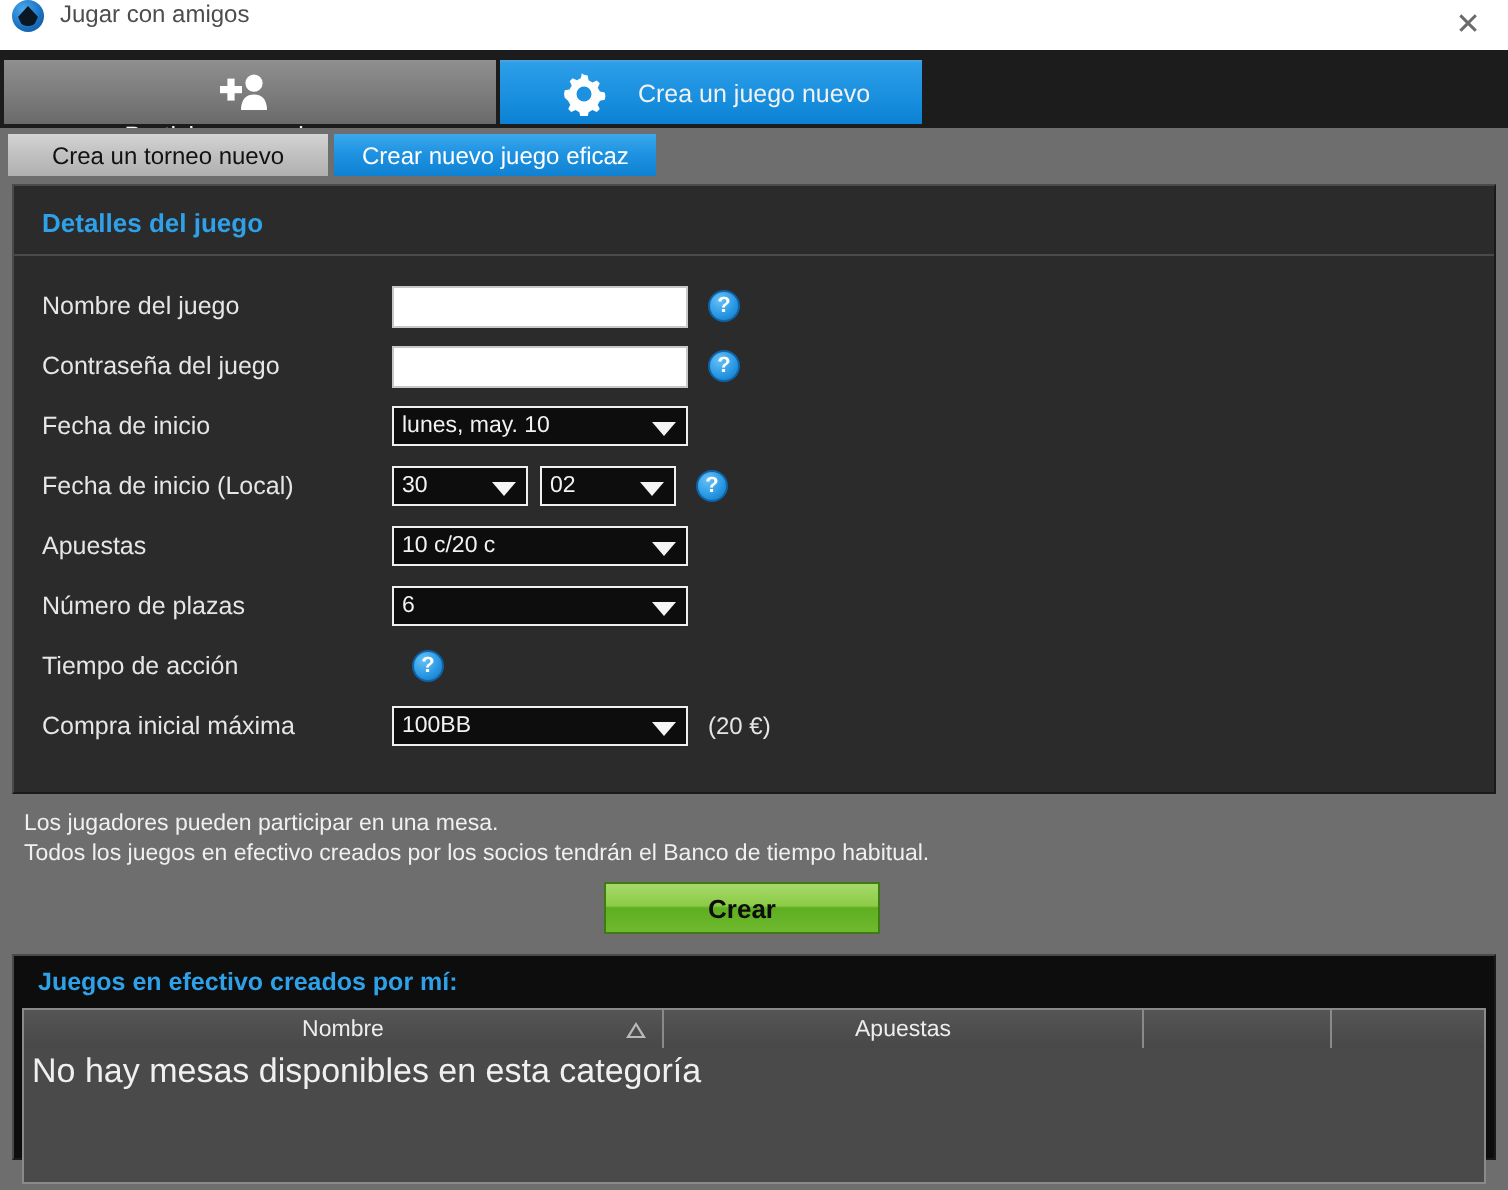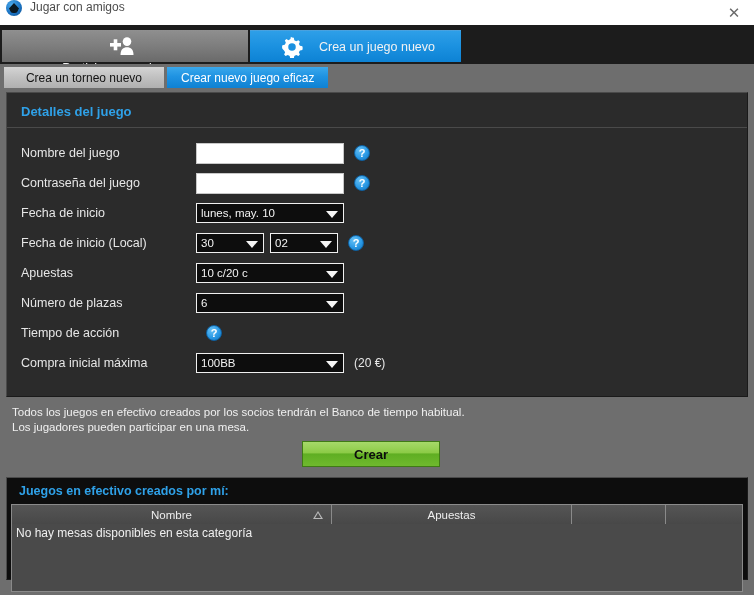--- a/index.html
+++ b/index.html
@@ -277,21 +277,21 @@
     width: 0; height: 0;
     border-left: 3px solid transparent;
     border-right: 3px solid transparent;
     border-bottom: 5px solid #4d4d4d;
   }
   .tbody {
     flex: 1;
     background: #4a4a4a;
     padding: 2px 0 0 4px;
   }
-  .empty-msg { color: #f0f0f0; font-size: 12px; }
+  .empty-msg { color: #f0f0f0; font-size: 17px; }
 </style>
 </head>
 <body>
 
 <div class="app">
 
   <div class="titlebar">
     <div class="app-icon"></div>
     <div class="title-text">Jugar con amigos</div>
     <div class="close-btn">✕</div>
@@ -375,22 +375,22 @@
 
       <div class="form-row">
         <span class="form-label">Compra inicial máxima</span>
         <div class="sel w148">100BB</div>
         <span class="suffix">(20 €)</span>
       </div>
     </div>
   </div>
 
   <div class="notes">
+    <div>Los jugadores pueden participar en una mesa.</div>
     <div>Todos los juegos en efectivo creados por los socios tendrán el Banco de tiempo habitual.</div>
-    <div>Los jugadores pueden participar en una mesa.</div>
   </div>
   <div class="crear-row">
     <div class="crear-btn">Crear</div>
   </div>
 
   <div class="bottom-wrap">
     <div class="bottom-panel">
       <div class="bottom-title">Juegos en efectivo creados por mí:</div>
       <div class="table">
         <div class="thead">

